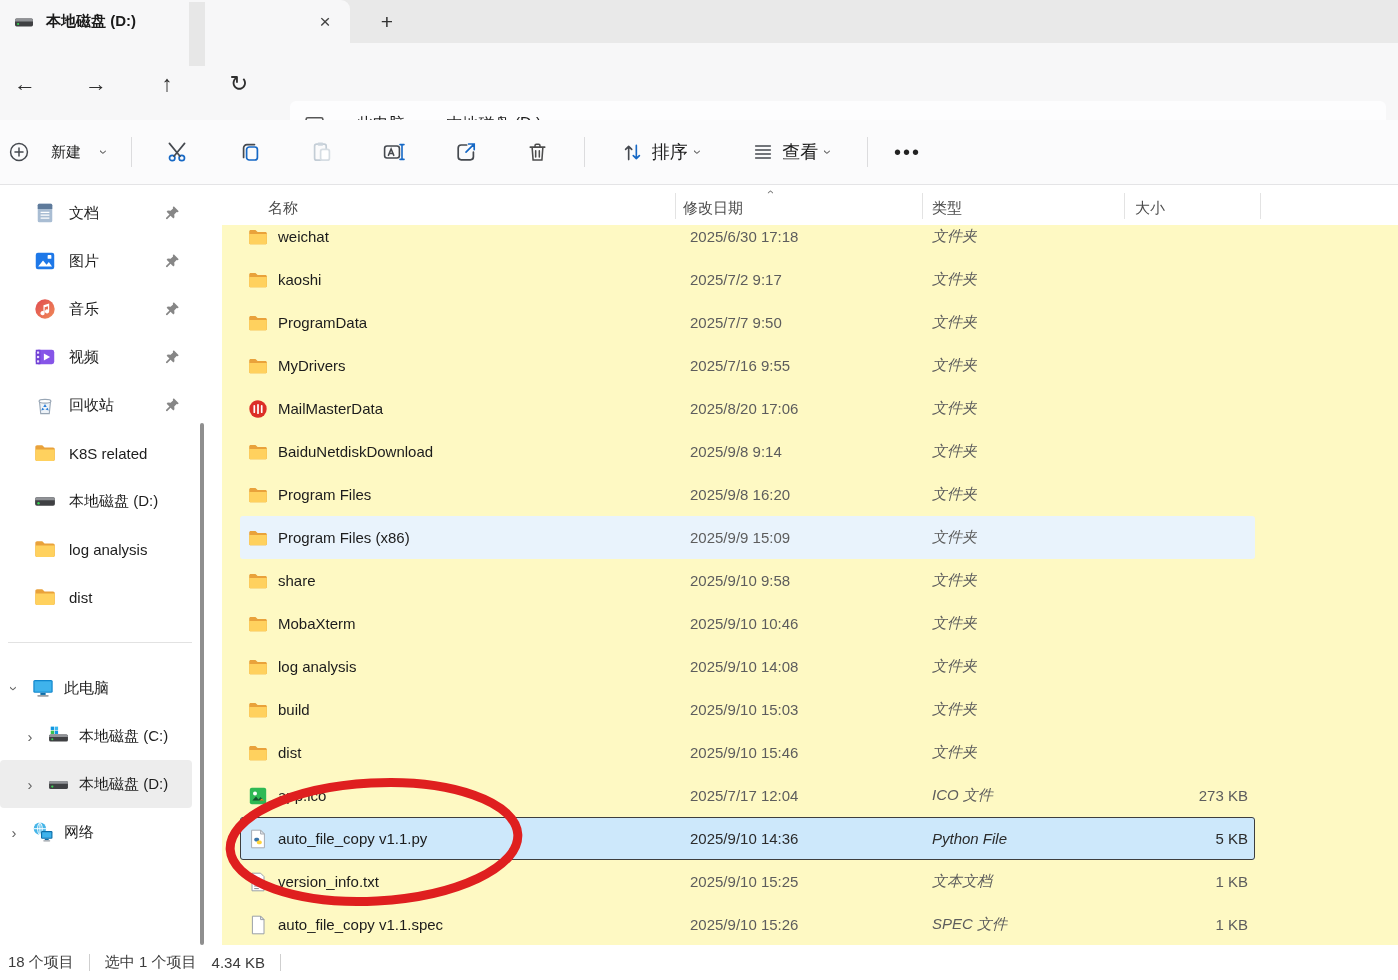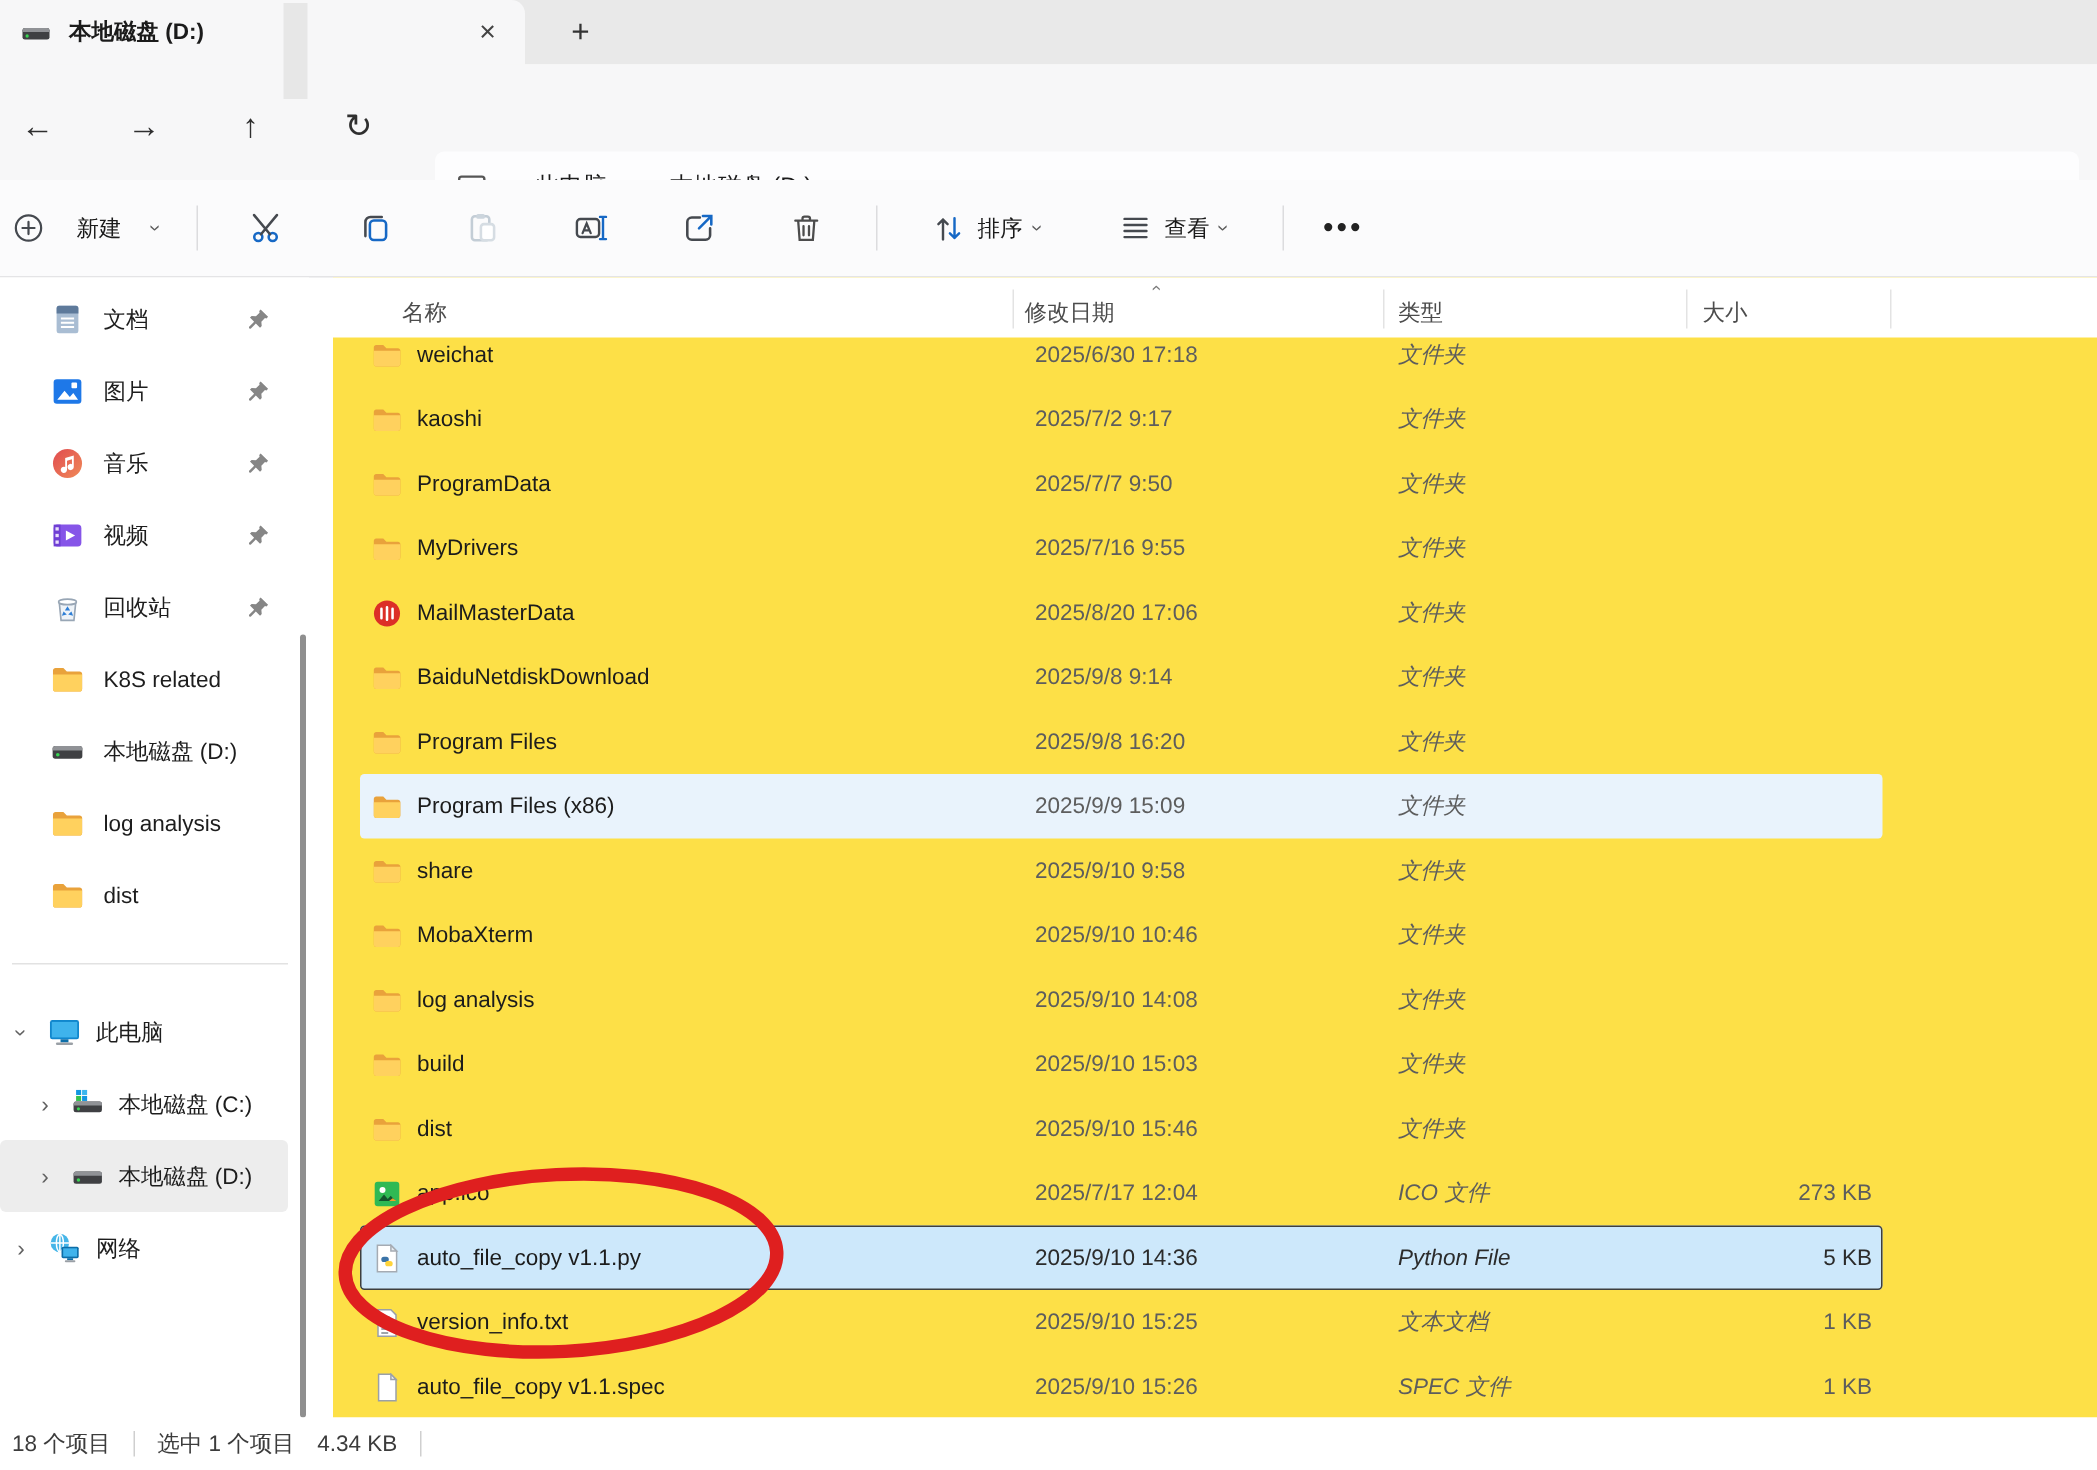--- a/index.html
+++ b/index.html
@@ -28,42 +28,42 @@
 
   
   .toolbar { position:absolute; left:0; top:120px; right:0; height:65px; background:#fbfbfc;
              border-bottom:1px solid #e4e4e6; display:flex; align-items:center; }
   .tb-new { display:flex; align-items:center; gap:21px; padding:0 14px 0 8px; height:44px; border-radius:5px; }
   .tb-new-label { font-size:15px; }
   .tb-sep { width:1px; height:30px; background:#dcdcde; margin:0 10px; }
   .tb-btn { width:44px; height:44px; display:flex; align-items:center; justify-content:center;
             border-radius:5px; margin:0 14px; }
   .tb-group { display:flex; align-items:center; gap:8px; height:44px; padding:0 12px; border-radius:5px; margin:0 14px; }
-  .tb-label { font-size:15px; }
+  .tb-label { font-size:18px; }
   .chev { display:inline-block; font-size:14px; color:#5c5c5c; transform:rotate(90deg); line-height:1; }
   .tb-more { font-size:20px; letter-spacing:2px; color:#222; margin:0 6px; padding:0 10px; height:44px;
              display:flex; align-items:center; border-radius:5px; }
 
   
   .sidebar { position:absolute; left:0; top:185px; width:206px; bottom:20px; background:#fff; padding-top:4px; }
   .s-item { height:48px; display:flex; align-items:center; margin-right:14px; border-radius:4px;
             position:relative; font-size:15px; color:#1d1d1d; white-space:nowrap; }
   .s-pad { padding-left:34px; gap:13px; }
   .s-pin { position:absolute; right:12px; top:16px; }
   .s-div { border-top:1px solid #e2e2e2; margin:21px 14px 21px 8px; }
   .tree-root { padding-left:6px; gap:10px; }
   .tree-child { padding-left:22px; gap:10px; }
   .t-chev { width:16px; text-align:center; font-size:15px; color:#616161; }
   .t-chev.down { transform:rotate(90deg); }
   .s-item.selected { background:#ededed; }
   .sb-block { position:absolute; left:189px; top:2px; width:16px; height:64px; background:#e7e7e7; }
   .sb-thumb { position:absolute; left:200px; top:238px; width:4px; height:520px; background:#8f8f8f; border-radius:2px; }
 
   
-  .list { position:absolute; left:222px; top:185px; right:0; bottom:35px; background:#fde047; }
+  .list { position:absolute; left:222px; top:185px; right:0; bottom:35px; background:#fef9c3; }
   .lheader { position:absolute; left:0; top:0; right:0; height:40px; background:#fff; z-index:3; }
   .hcell { position:absolute; top:14px; font-size:15px; color:#4c4c4c; white-space:nowrap; }
   .hsep { position:absolute; top:8px; height:26px; border-left:1px solid #e3e3e3; }
   .hcaret { position:absolute; left:546px; top:0px; font-size:12px; color:#7a7a7a;
             transform:rotate(-90deg); }
   .rows { position:absolute; left:18px; top:30px; width:1015px; z-index:1; }
   .row { height:43px; display:flex; align-items:center; font-size:15px; border-radius:3px; }
   .row.hover { background:#e9f3fc; }
   .row.selected { background:#cde8fb; outline:1px solid #3e3e3e; outline-offset:-1px; }
   .c-name { width:450px; display:flex; align-items:center; gap:10px; padding-left:8px; overflow:hidden; }

